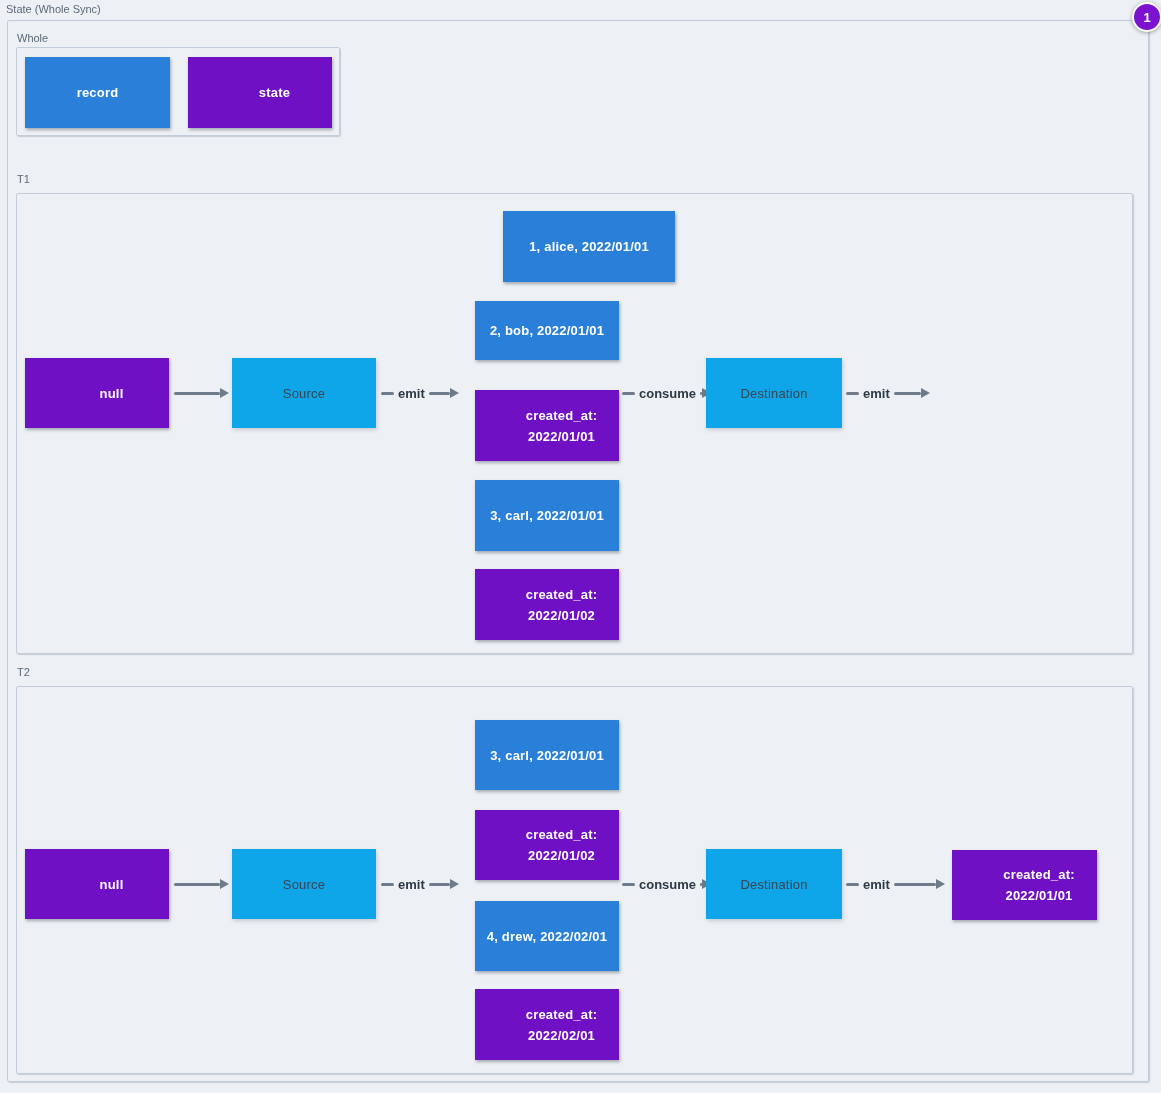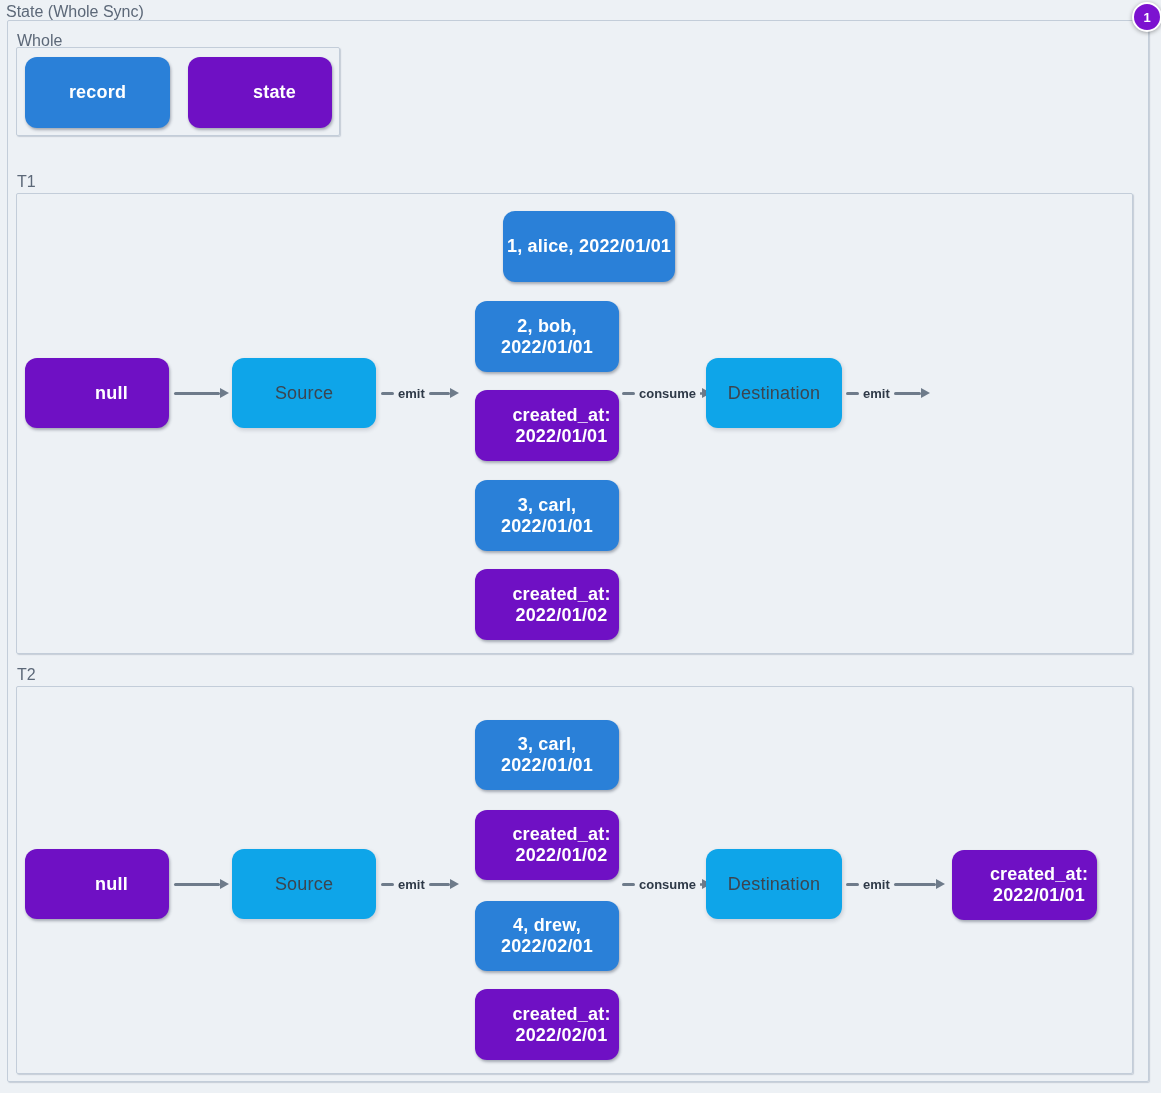--- a/index.html
+++ b/index.html
@@ -15,33 +15,33 @@
     --border:#c3cdd9;
   }
   .group {
     position:absolute;
     border:1px solid var(--border);
     border-radius:2px;
     box-shadow:1px 1px 1px rgba(160,172,188,0.5);
   }
   .grouplabel {
     position:absolute;
-    font-size:16px;
+    font-size:11px;
     color:#5c6878;
     white-space:nowrap;
   }
   .node {
     position:absolute;
-    border-radius:12px;
+    border-radius:0;
     display:flex;
     flex-direction:column;
     align-items:center;
     justify-content:center;
     text-align:center;
-    font-size:18px;
+    font-size:13px;
     font-weight:700;
     letter-spacing:0.2px;
     line-height:21px;
   }
   .node.record { background:var(--record); color:#ffffff; box-shadow:1px 2px 3px rgba(25,35,55,0.35); }
   .node.state  { background:var(--state);  color:#ffffff; box-shadow:1px 2px 3px rgba(25,35,55,0.35);padding-left:29px; }
   .node.plain  { background:#0ea5e9; color:#3b4550; font-weight:500; box-shadow:1px 2px 4px rgba(25,35,55,0.18); }
   .edge {
     position:absolute;
     display:flex;
@@ -117,21 +117,21 @@
 <div class="edge" style="left:381px; top:383px; width:78px;">
   <span class="ln lead"></span>
   <span class="lbl">emit</span>
   <span class="ln tail"></span>
   <span class="head"></span>
 </div>
 
 <div class="node record" style="left:503px; top:211px; width:172px; height:71px;">
   <span>1, alice, 2022/01/01</span>
 </div>
-<div class="node record" style="left:475px; top:301px; width:144px; height:71px;">
+<div class="node record" style="left:475px; top:301px; width:144px; height:59px;">
   <span>2, bob, 2022/01/01</span>
 </div>
 <div class="node state" style="left:475px; top:390px; width:144px; height:71px;">
   <span>created_at:</span>
   <span>2022/01/01</span>
 </div>
 <div class="node record" style="left:475px; top:480px; width:144px; height:71px;">
   <span>3, carl, 2022/01/01</span>
 </div>
 <div class="node state" style="left:475px; top:569px; width:144px; height:71px;">

